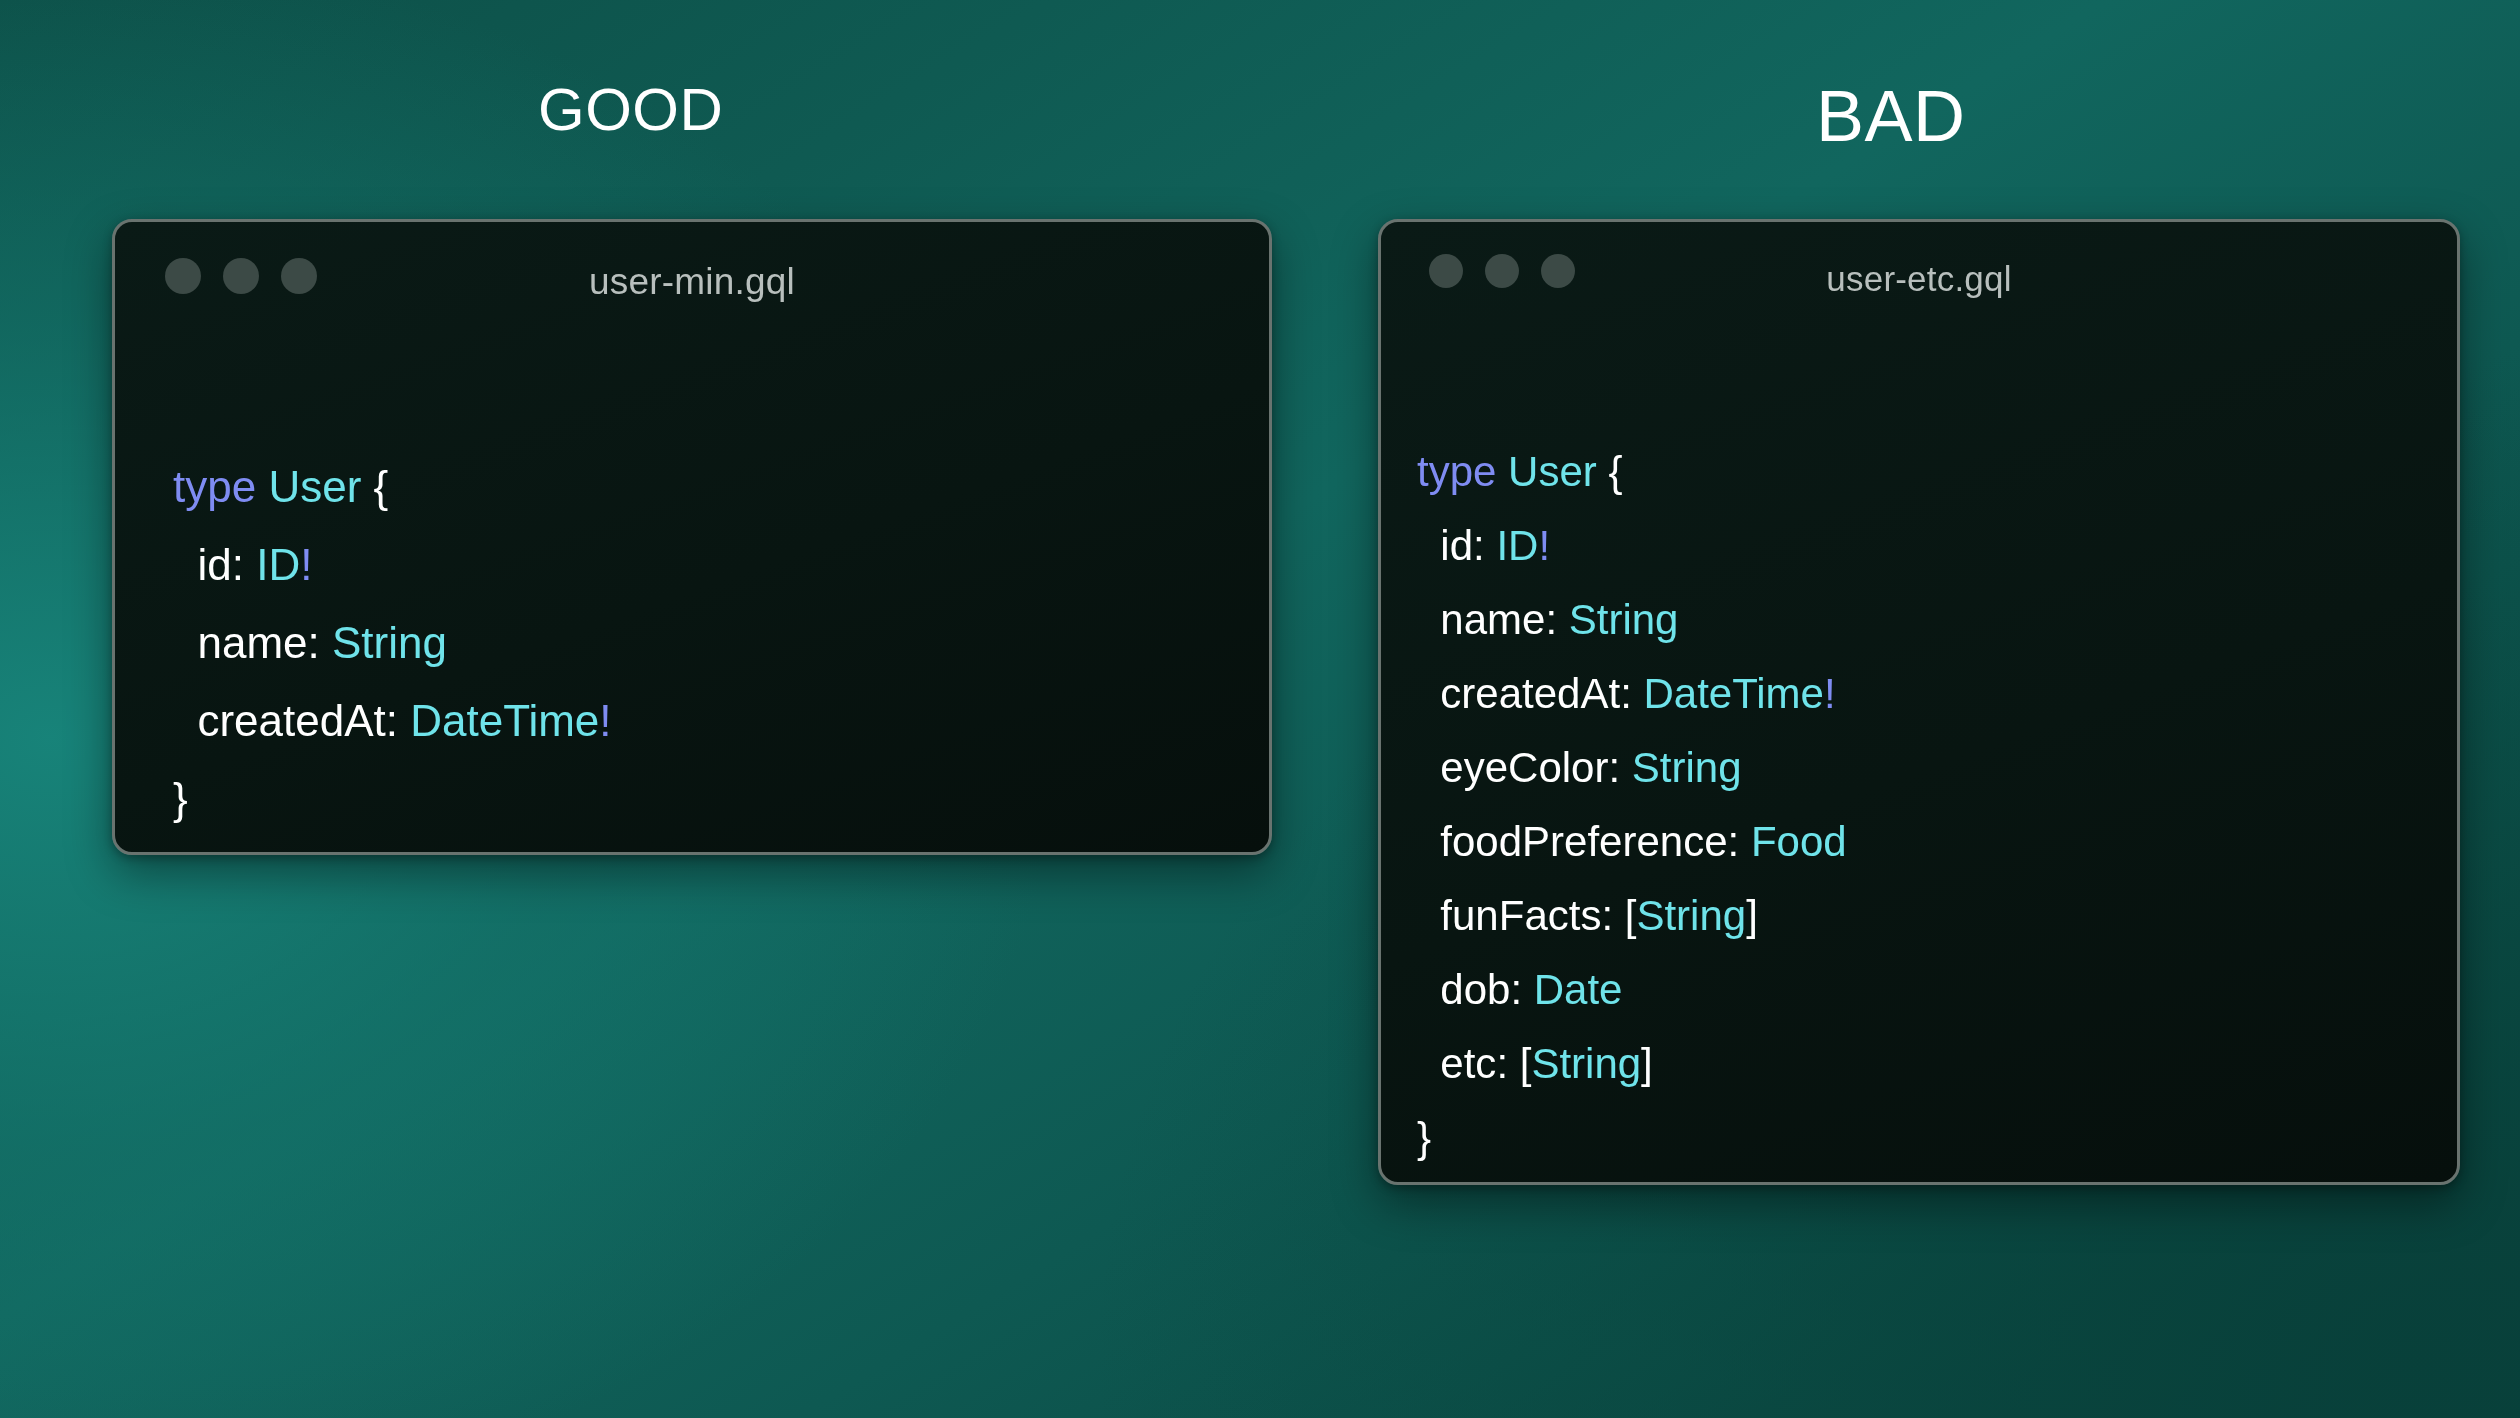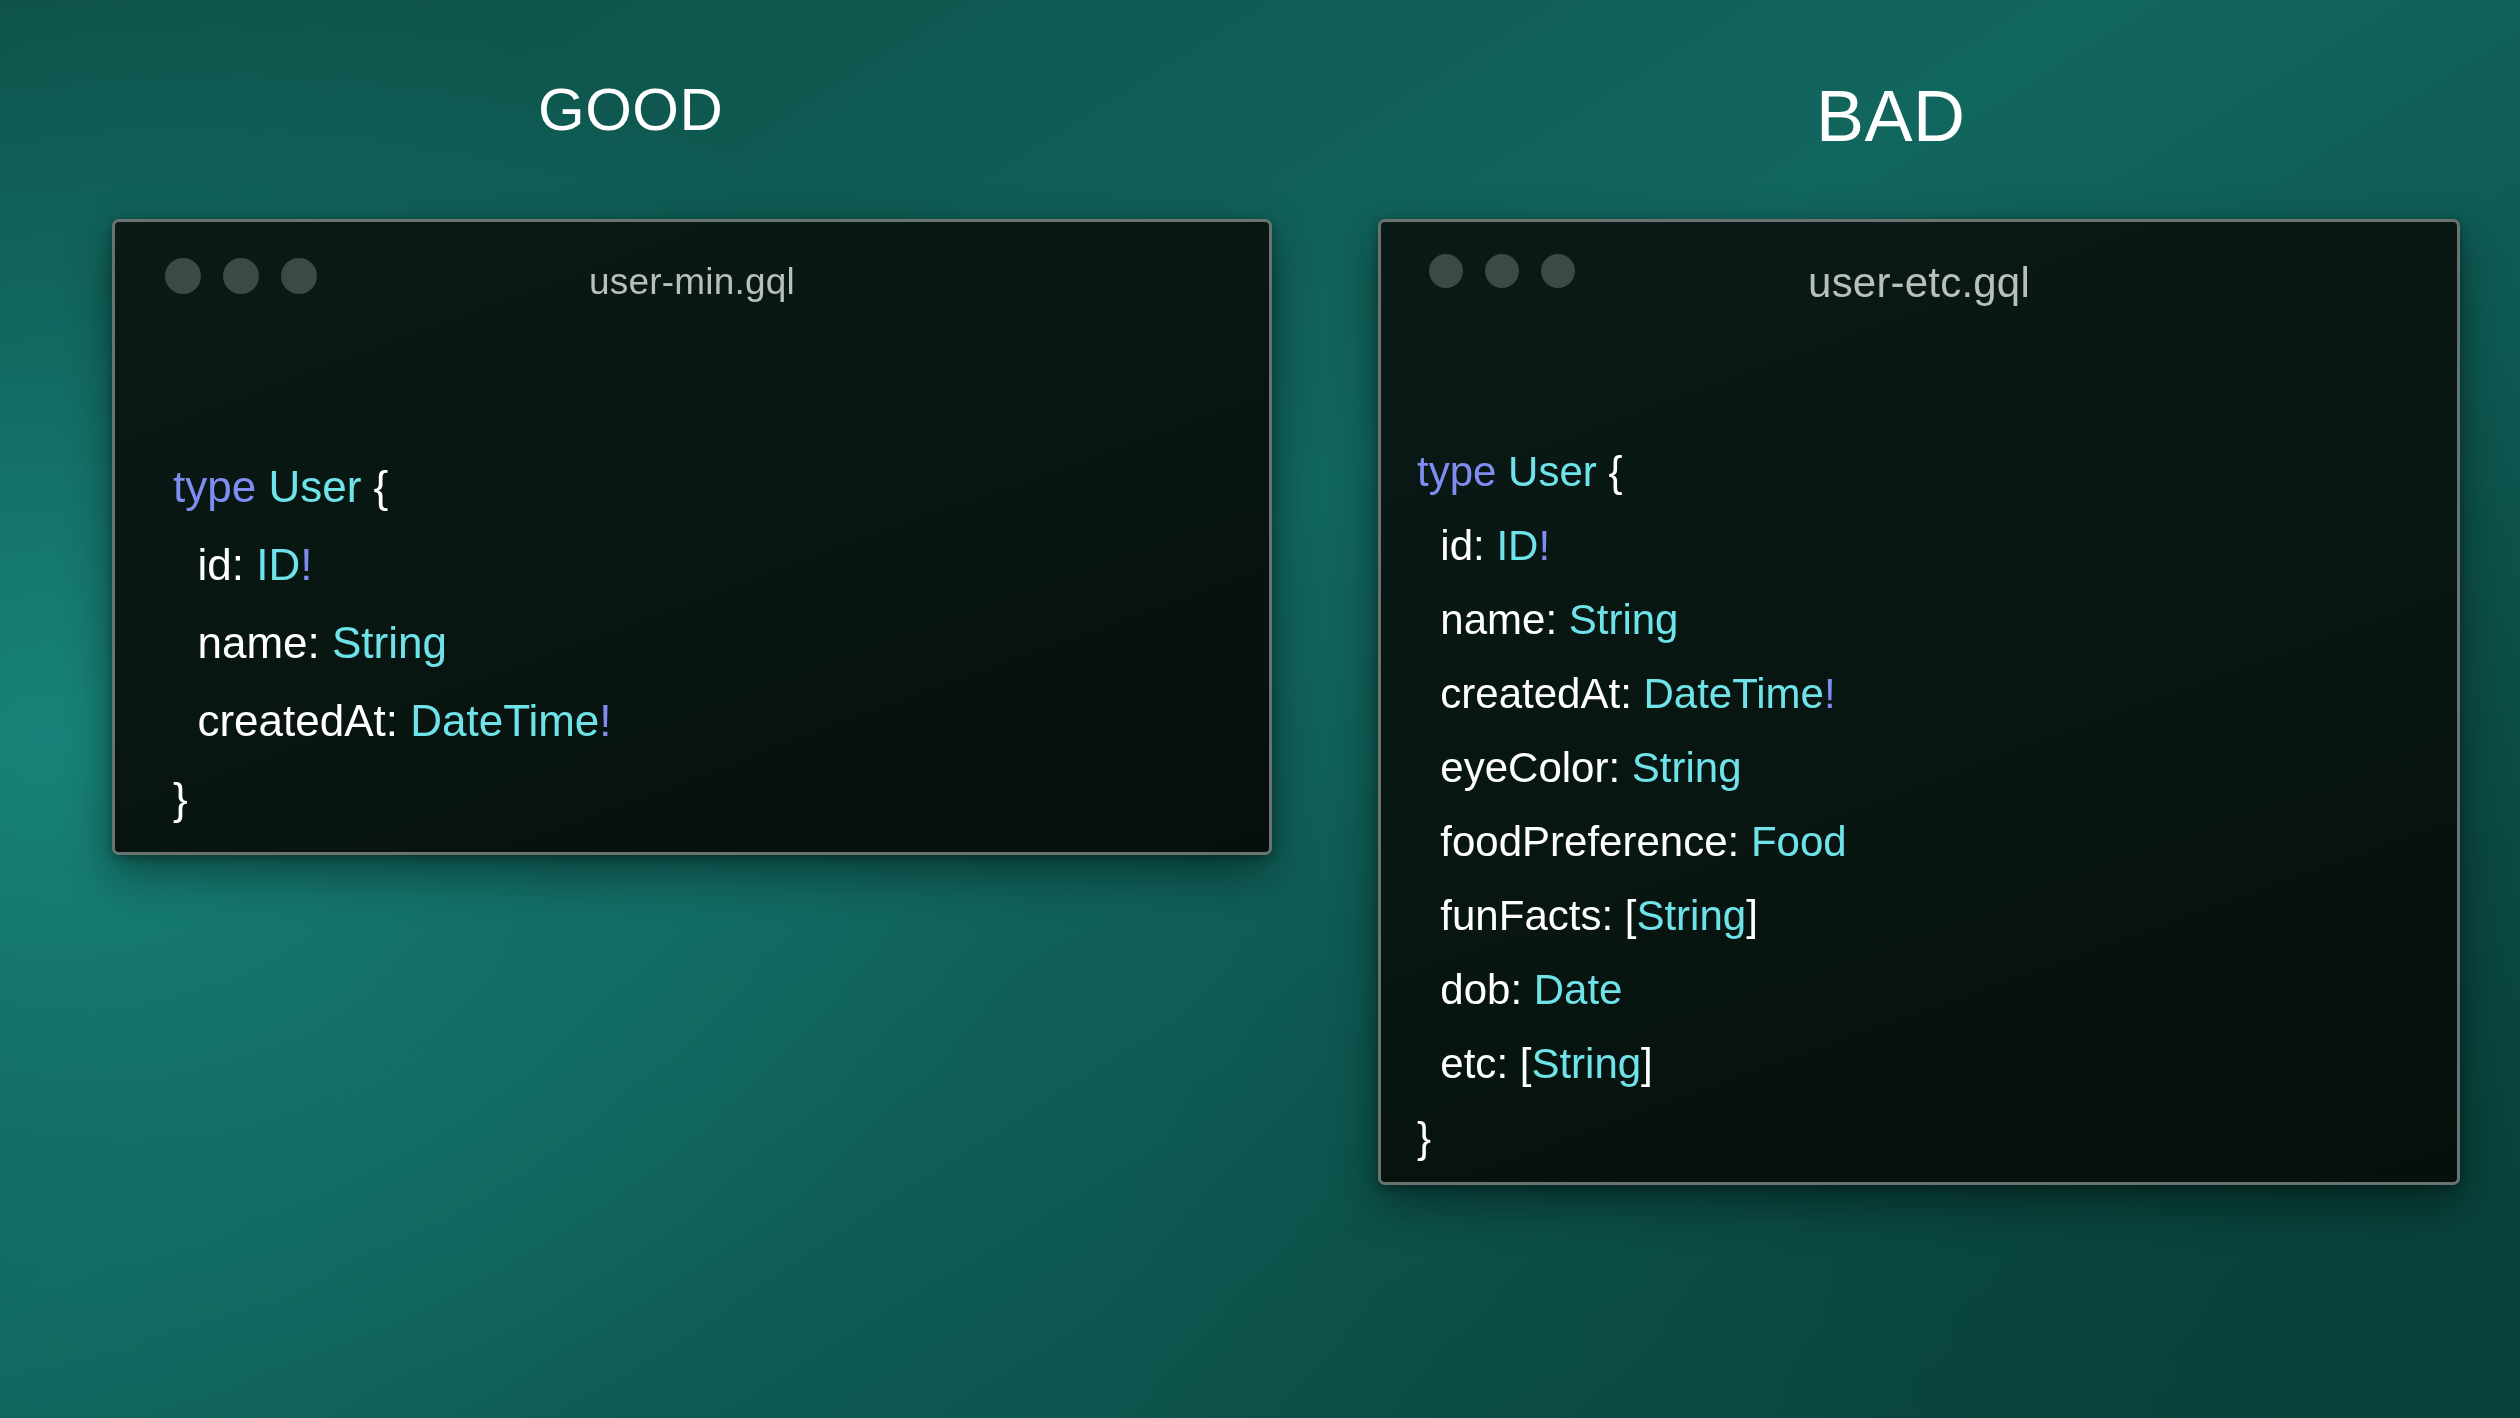--- a/index.html
+++ b/index.html
@@ -36,21 +36,21 @@
   #heading-bad {
     left: 1816px;
     top: 80px;
     font-size: 72px;
     line-height: 1;
   }
 
   
   .window {
     position: absolute;
-    border-radius: 7px;
+    border-radius: 20px;
     border: 3px solid #69736f;
     background: linear-gradient(160deg, #0a1a16 0%, #081511 55%, #060f0c 100%);
     box-shadow:
       0 18px 46px rgba(0, 0, 0, 0.42),
       0 3px 10px rgba(0, 0, 0, 0.30);
     overflow: hidden;
     box-sizing: border-box;
   }
   #window-good {
     left: 112px;
@@ -91,21 +91,21 @@
     left: 0;
     right: 0;
     top: 40px;
     text-align: center;
     color: #b8bfbd;
     font-size: 36px;
     font-weight: 400;
     letter-spacing: 0.2px;
   }
   #window-good .filename { top: 39px; font-size: 37px; }
-  #window-bad  .filename { top: 37px; font-size: 42px; }
+  #window-bad  .filename { top: 37px; font-size: 35px; }
 
   
   .code {
     font-family: Liberation Sans, sans-serif;
     white-space: pre;
     color: #ffffff;
   }
   #code-good {
     position: absolute;
     left: 58px;

